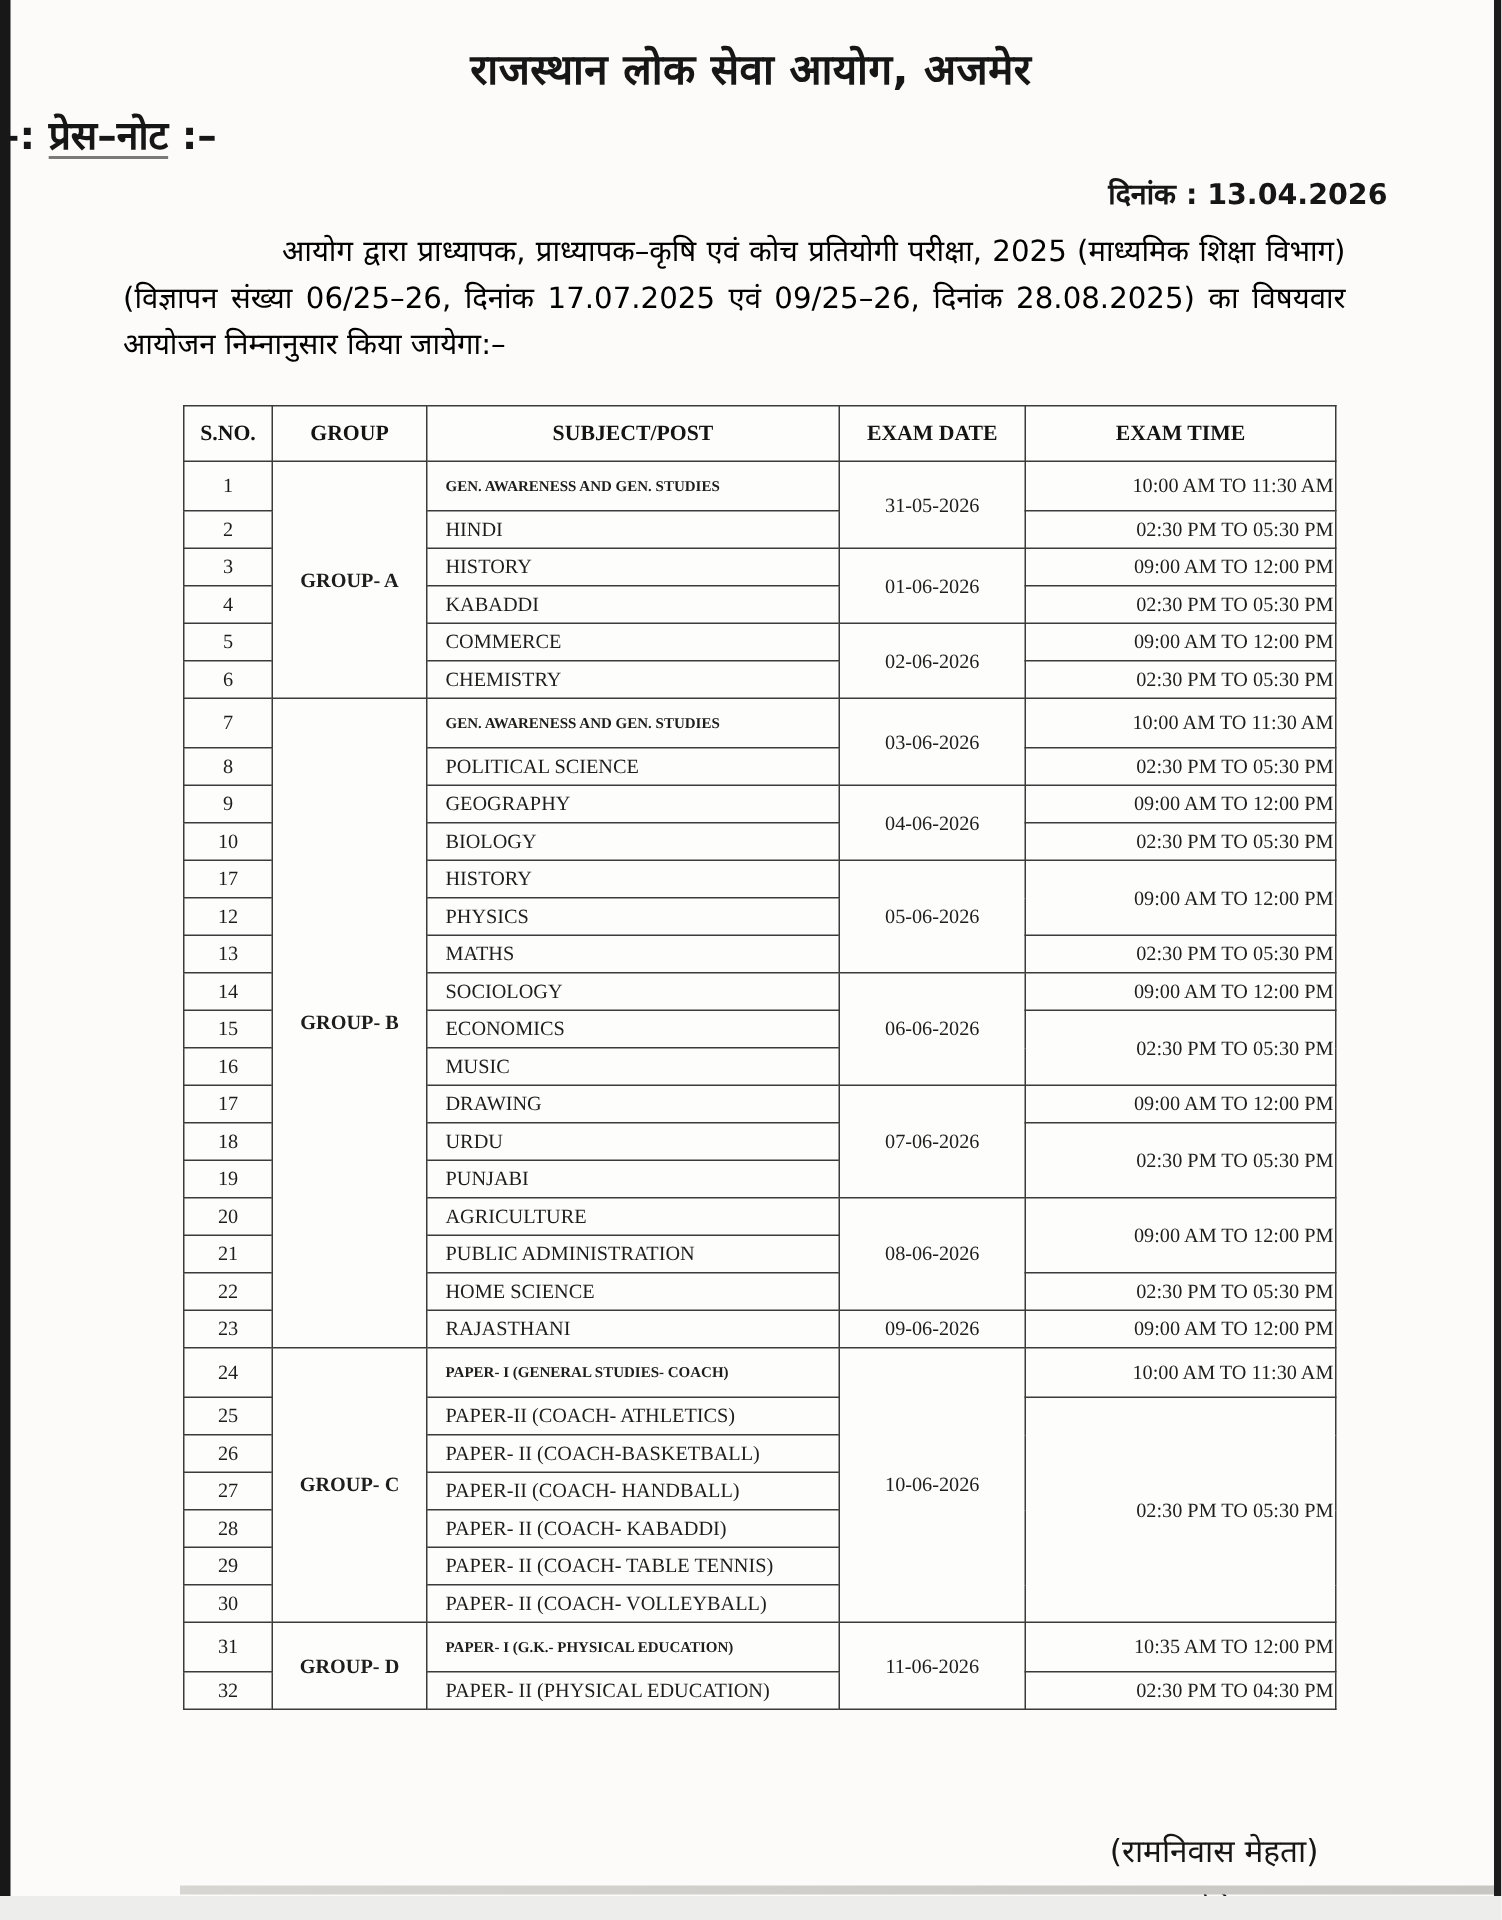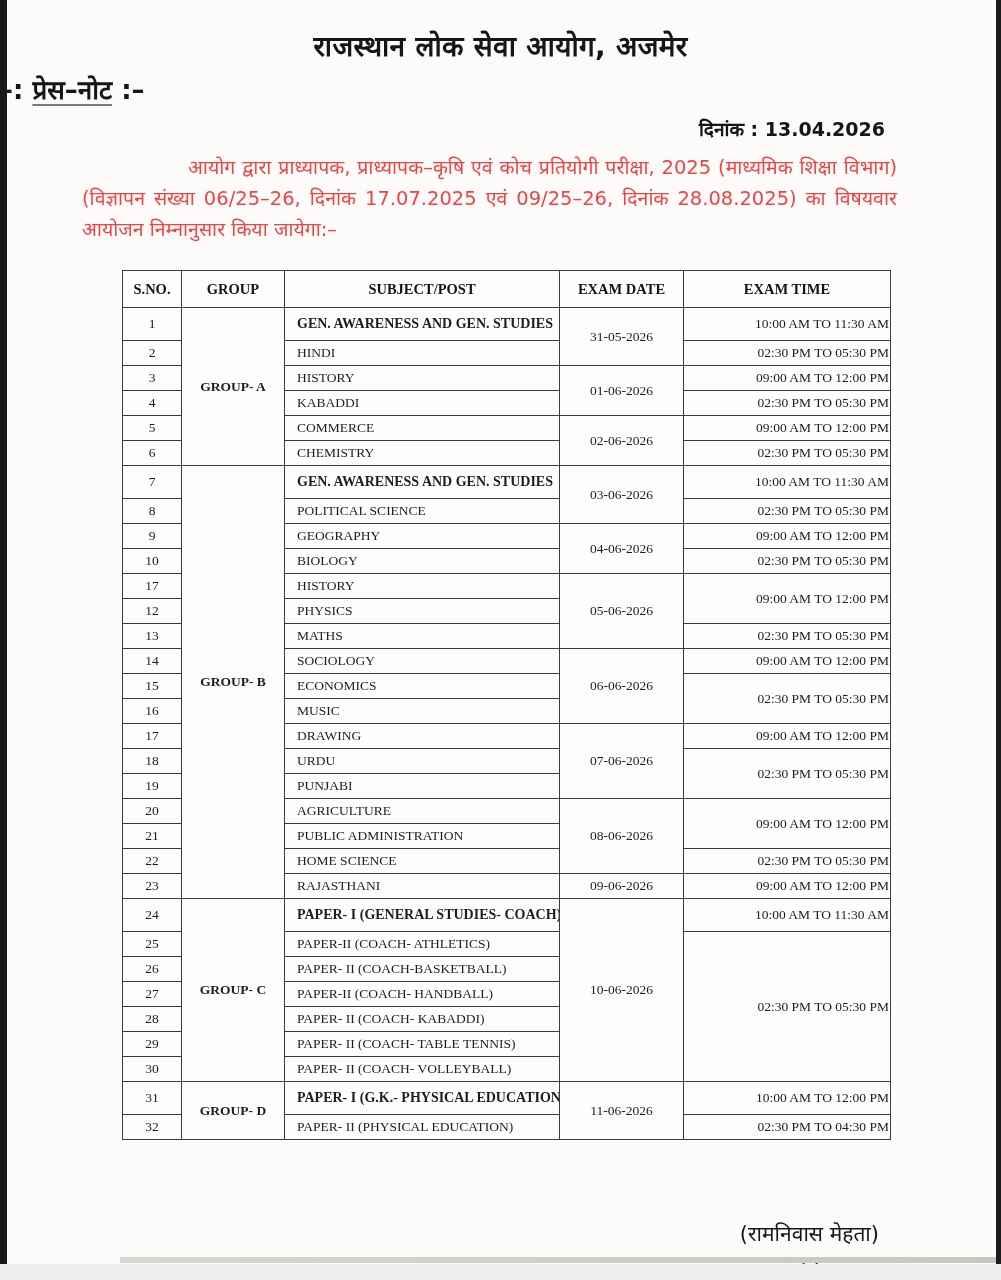--- a/index.html
+++ b/index.html
@@ -34,32 +34,32 @@
     font-weight: bold;
   }
   .subtitle .u {
     text-decoration: underline;
     text-decoration-thickness: 1.5px;
     text-underline-offset: 5px;
     text-decoration-color: #7a7a7a;
   }
   .dateline {
     margin-top: 9px;
-    padding-right: 116px;
+    padding-right: 76px;
     text-align: right;
     font-size: 19px;
     font-weight: bold;
   }
   .intro {
     margin: 10px 104px 0 82px;
     font-size: 19.5px;
     line-height: 31px;
     text-align: justify;
     text-indent: 106px;
-    color: #ef4444;
+    color: #000000;
   }
   table.schedule {
     margin: 25px 0 0 122px;
     width: 768px;
     border-collapse: collapse;
     table-layout: fixed;
     font-family: Liberation Serif, serif;
     background: #fdfdfc;
   }
   table.schedule th, table.schedule td {
@@ -77,21 +77,21 @@
   table.schedule td {
     height: 25px;
     font-size: 13.5px;
     color: #1d1d1d;
     vertical-align: middle;
   }
   tr.tall td { height: 33px; }
   td.sno   { text-align: center; }
   td.group { text-align: center; font-weight: bold; font-size: 14px; }
   td.subject { text-align: left; padding-left: 12px; }
-  td.subject.b { font-weight: bold; font-size: 14px; }
+  td.subject.b { font-weight: bold; font-size: 10px; }
   td.datec { text-align: center; }
   td.timec { text-align: right; }
   .sig {
     margin-top: 76px;
     padding-right: 122px;
     text-align: right;
     font-size: 21px;
   }
   .sig-inner { display: inline-block; text-align: center; line-height: 36px; }
 </style>
@@ -282,21 +282,21 @@
         </tr>
         <tr>
           <td class="sno">30</td>
           <td class="subject">PAPER- II (COACH- VOLLEYBALL)</td>
         </tr>
         <tr class="tall">
           <td class="sno">31</td>
           <td class="group" rowspan="2">GROUP- D</td>
           <td class="subject b">PAPER- I (G.K.- PHYSICAL EDUCATION)</td>
           <td class="datec" rowspan="2">11-06-2026</td>
-          <td class="timec">10:00 AM TO 12:00 PM</td>
+          <td class="timec">10:35 AM TO 12:00 PM</td>
         </tr>
         <tr>
           <td class="sno">32</td>
           <td class="subject">PAPER- II (PHYSICAL EDUCATION)</td>
           <td class="timec">02:30 PM TO 04:30 PM</td>
         </tr>
       </tbody>
   </table>
 
   <div class="sig">

